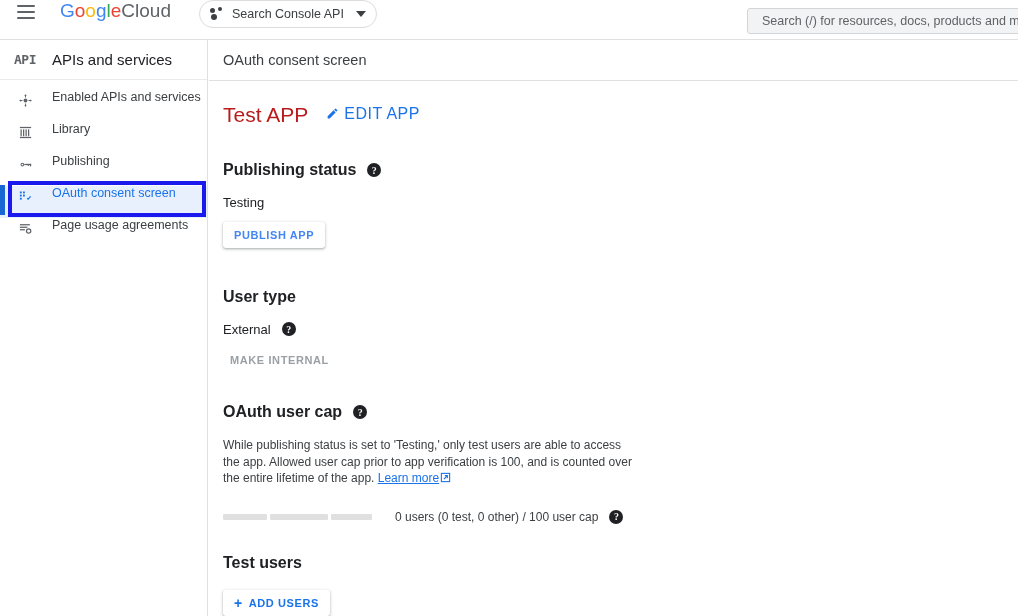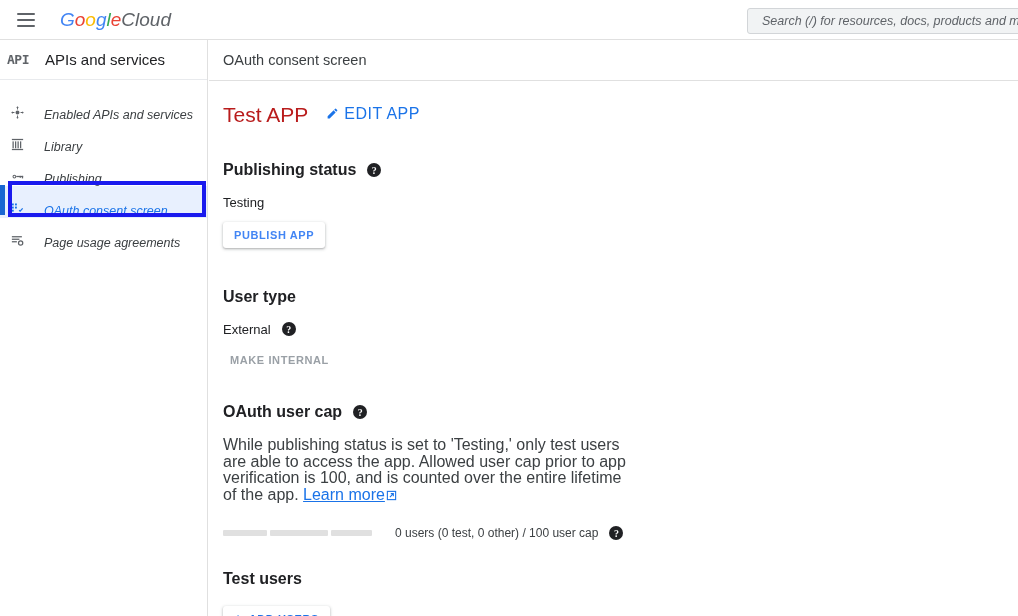--- a/index.html
+++ b/index.html
@@ -11,21 +11,21 @@
     font-family: "Liberation Sans", sans-serif;
     -webkit-font-smoothing: antialiased;
   }
 
   
   #topbar {
     position: absolute; top: 0; left: 0;
     width: 1018px; height: 40px;
     background: #fff;
     border-bottom: 1px solid #e0e0e0;
-    display: flex; align-items: center; font-style: italic;
+    display: flex; 
   }
   #hamburger {
     width: 24px; height: 24px;
     margin-left: 14px;
     display: flex; flex-direction: column;
     justify-content: center; gap: 4px;
     cursor: pointer;
   }
   #hamburger span {
     display: block; height: 2px; width: 18px;
@@ -93,41 +93,40 @@
   
   #sidebar {
     position: absolute; top: 40px; left: 0;
     width: 208px; height: 576px;
     background: #fff;
     border-right: 1px solid #e0e0e0;
   }
   #sidebar-header {
     height: 40px;
     display: flex; align-items: center;
-    padding-left: 5px;
+    padding-left: 12px;
     border-bottom: 1px solid #e8eaed;
   }
   #api-logo {
     width: 26px; text-align: center;
     font-family: "DejaVu Sans Mono", monospace;
     font-size: 13px; font-weight: 700;
     color: #5f6368; letter-spacing: -0.5px;
   }
   #sidebar-header .title {
     margin-left: 14px;
     font-size: 15px; color: #202124;
   }
   #nav { padding-top: 10px; }
   .nav-item {
     height: 32px;
-    display: flex; align-items: flex-end;
-    padding-left: 4px;
+    display: flex; align-items: flex-start;
+    padding-left: 12px;
     cursor: pointer;
     position: relative;
-    font-style: italic;
   }
   .nav-item .ico {
     width: 26px; height: 20px;
     display: flex; align-items: center; justify-content: center;
     color: #5f6368;
     flex: none;
   }
   .nav-item .lbl {
     margin-left: 14px;
     font-size: 12.5px;
@@ -227,21 +226,21 @@
     display: inline-flex; align-items: center;
     height: 26px; padding: 0 8px;
     background: transparent; border: none;
     font-size: 11px; font-weight: 600; letter-spacing: 0.6px;
     color: #9aa0a6;
     font-family: "Liberation Sans", sans-serif;
     cursor: default;
   }
 
   .desc {
-    font-size: 16px; color: #3c4043;
+    font-size: 12px; color: #3c4043;
     line-height: 16.5px;
     max-width: 415px;
   }
   .desc a {
     color: #1a73e8; text-decoration: underline;
   }
   .ext-ico {
     display: inline-block; vertical-align: -1px; margin-left: 1px;
   }
 
@@ -289,20 +288,29 @@
   <div id="hamburger">
     <span></span>
     <span></span>
     <span></span>
   </div>
 
   <div id="logo">
     <span class="g1">G</span><span class="o1">o</span><span class="o2">o</span><span class="g2">g</span><span class="l">l</span><span class="e">e</span><span class="cloud">Cloud</span>
   </div>
 
+  <div id="project-chip">
+    <span class="dots">
+      <i></i>
+        <i></i>
+        <i></i>
+    </span>
+    <span class="label">Search Console API</span>
+    <span class="caret"></span>
+  </div>
 
   <div id="search-wrap">
     <div id="search-box">
       <span class="ph">Search (/) for resources, docs, products and mo</span>
     </div>
   </div>
 </div>
 
 <div id="sidebar">
 

